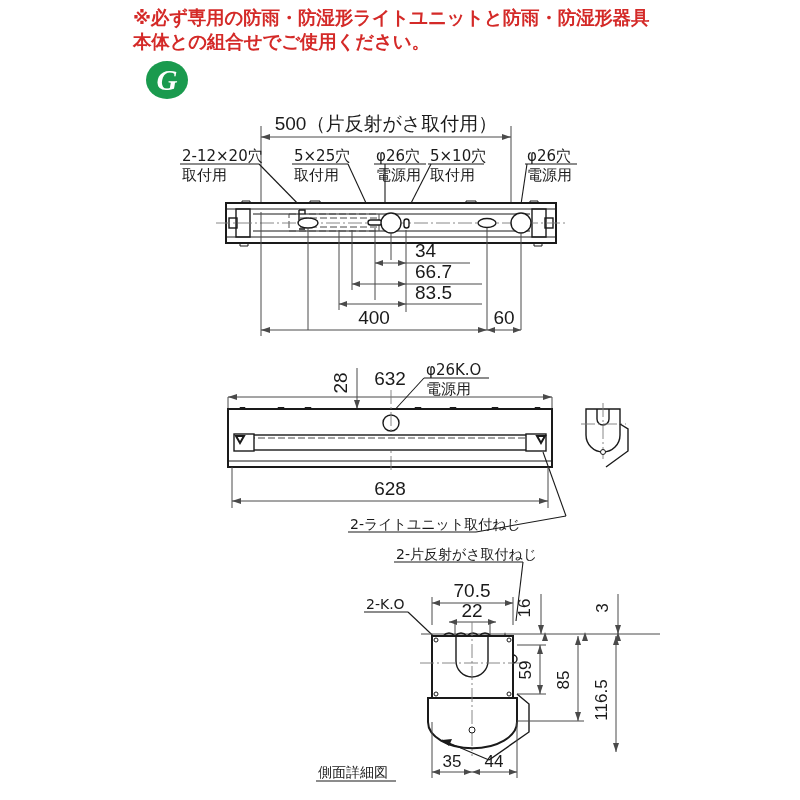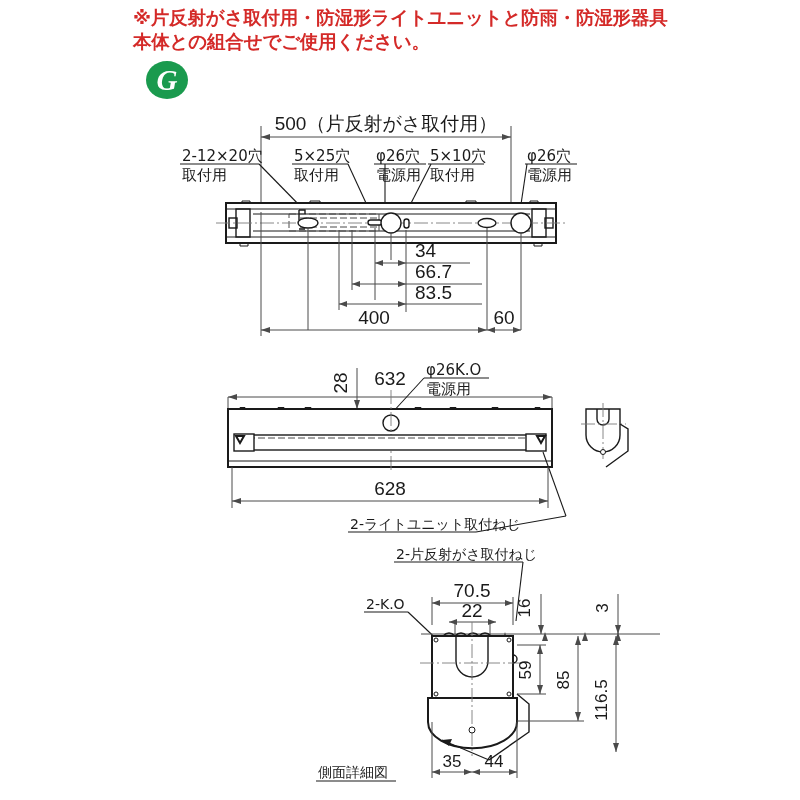--- a/index.html
+++ b/index.html
@@ -42,21 +42,21 @@
   .dim{stroke:#4a4a4a;stroke-width:1;fill:none;}
   .ctr{stroke:#7a7a7a;stroke-width:0.9;fill:none;stroke-dasharray:14 3 2 3;}
   .hid{stroke:#4a4a4a;stroke-width:1;fill:none;stroke-dasharray:7 3;}
   .lead{stroke:#1a1a1a;stroke-width:1.1;fill:none;}
   .under{stroke:#1a1a1a;stroke-width:1.1;}
   .wht{fill:#ffffff;}
 </style>
 </head>
 <body>
 
-<div class="warn">※片反射がさ取付用・防湿形ライトユニットと防雨・防湿形器具
+<div class="warn">※必ず専用の防雨・防湿形ライトユニットと防雨・防湿形器具
 本体との組合せでご使用ください。</div>
 
 <div class="glogo">
   <svg width="44" height="44" viewBox="0 0 44 44">
     <ellipse cx="22" cy="22" rx="21" ry="19" fill="#1a9a4e"></ellipse>
     <text x="22" y="32" text-anchor="middle" style="font-family:'Liberation Serif','DejaVu Serif',serif;font-size:29px;font-weight:bold;fill:#ffffff;font-style:italic;">G</text>
   </svg>
 </div>
 
 <svg id="sheet" viewBox="0 0 800 800">

